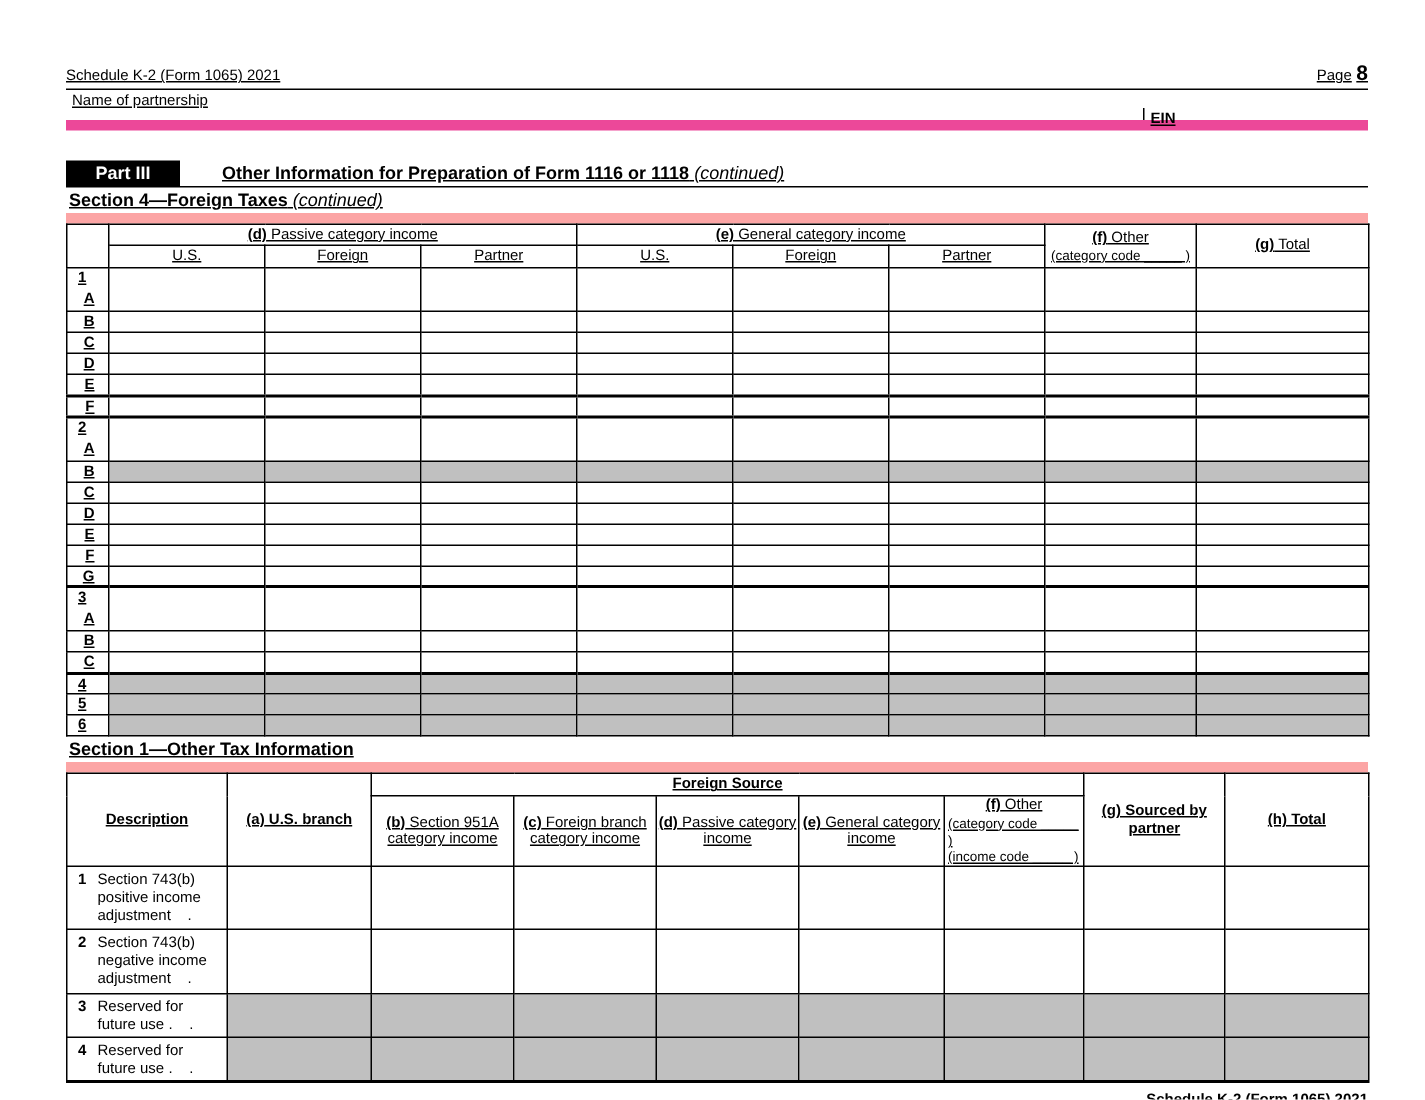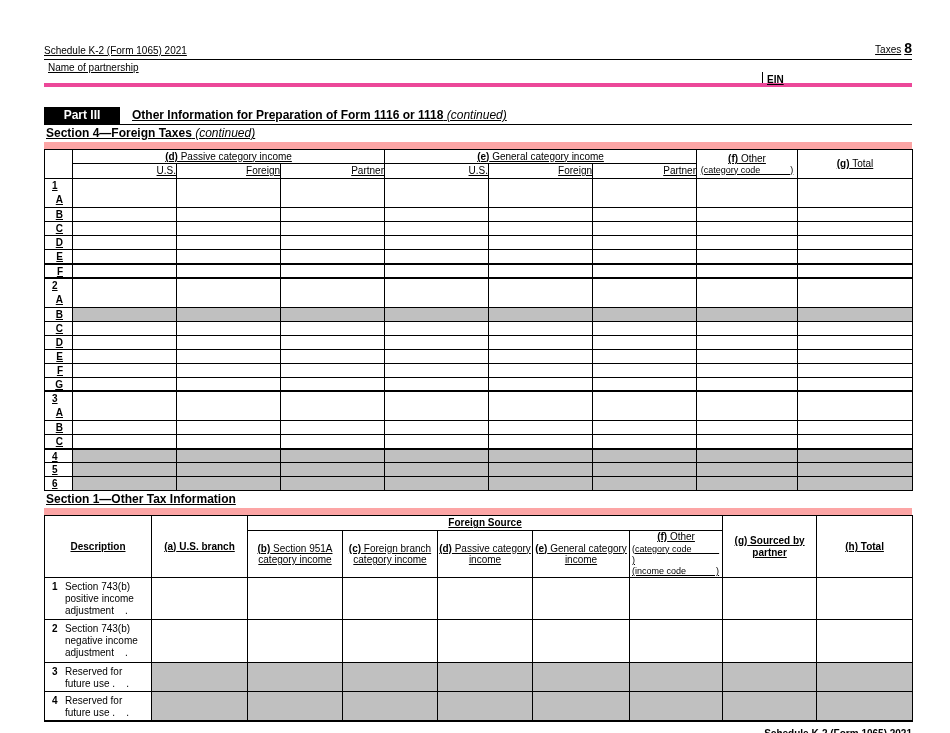--- a/index.html
+++ b/index.html
@@ -11,43 +11,43 @@
     position: relative;
     overflow: hidden;
   }
   .content { position: absolute; left: 44px; top: 40px; width: 868px; text-decoration: underline; }
 
   
   .topline { display: flex; justify-content: space-between; align-items: flex-end;
              padding-bottom: 3px; border-bottom: 1px solid #000; font-size: 10px; }
   .page-num { font-size: 14px; font-weight: bold; margin-left: 3px; }
 
-  .name-row { display: flex; height: 27px; border-bottom: 4px solid #ec4899; font-size: 10px; }
+  .name-row { display: flex; height: 27px; border-bottom: 7px solid #ec4899; font-size: 10px; }
   .name-box { flex: 1; padding: 2px 4px; }
   .ein-box  { width: 150px; border-left: 1px solid #000; padding: 2px 4px; font-weight: bold; margin-top: 12px; }
 
   
   .part-row { display: flex; align-items: stretch; margin-top: 20px; border-bottom: 1px solid #000; }
   .part-badge { background: #000; color: #fff; font-weight: bold; font-size: 12px;
                 width: 76px; text-align: center; padding: 1px 0 2px; }
-  .part-title { font-weight: bold; font-size: 12px; padding: 1px 0 2px 12px; }
+  .part-title { font-weight: bold; font-size: 12px; padding: 1px 0 2px 28px; }
   .cont { font-style: italic; font-weight: normal; }
 
   .section-title { font-size: 12px; font-weight: bold; padding: 1px 0 2px 2px;
                    border-bottom: 7px solid #fca5a5; }
 
   table { border-collapse: collapse; table-layout: fixed; width: 868px; border: 1px solid #000; }
   td { border: 1px solid #000; font-size: 10px; vertical-align: top; padding: 0; overflow: hidden; }
   thead td { text-align: center; vertical-align: middle; line-height: 1.15; }
   b { font-weight: bold; }
   .shaded { background: #c0c0c0; }
 
   
   .t4 .h1 td { height: 14px; }
-  .t4 .h2 td { height: 15px; text-align: right; }
+  .t4 .h2 td { height: 15px; }
   .t4 .fcell .small { font-size: 9px; }
   .t4 tr.r   { height: 14px; }
   .t4 tr.dbl { height: 28px; }
   .t4 tr.sep > td { border-top: 2px solid #000; }
   .t4 td.lbl { font-weight: bold; }
   .t4 td.lbl.numonly { text-align: left; padding-left: 7px; padding-top: 1px; }
   .t4 td.lbl.ltronly { text-align: right; padding-right: 9px; padding-top: 1px; }
   .t4 td.lbl .num { text-align: left; padding-left: 7px; line-height: 14px; }
   .t4 td.lbl .ltr { text-align: right; padding-right: 9px; line-height: 14px; }
 
@@ -64,21 +64,21 @@
   .footer { margin-top: 6px; text-align: right; font-weight: bold; font-size: 10px; }
 </style>
 </head>
 <body>
 
 <div class="content">
 
   <div class="topline">
     <span>Schedule K-2 (Form 1065) 2021</span>
     <span>
-      <span>Taxes</span><span class="page-num">8</span>
+      <span>Page</span><span class="page-num">8</span>
     </span>
   </div>
 
   <div class="name-row">
     <div class="name-box">
       <span>Name of partnership</span>
     </div>
     <div class="ein-box">
       <span>EIN</span>
     </div>

